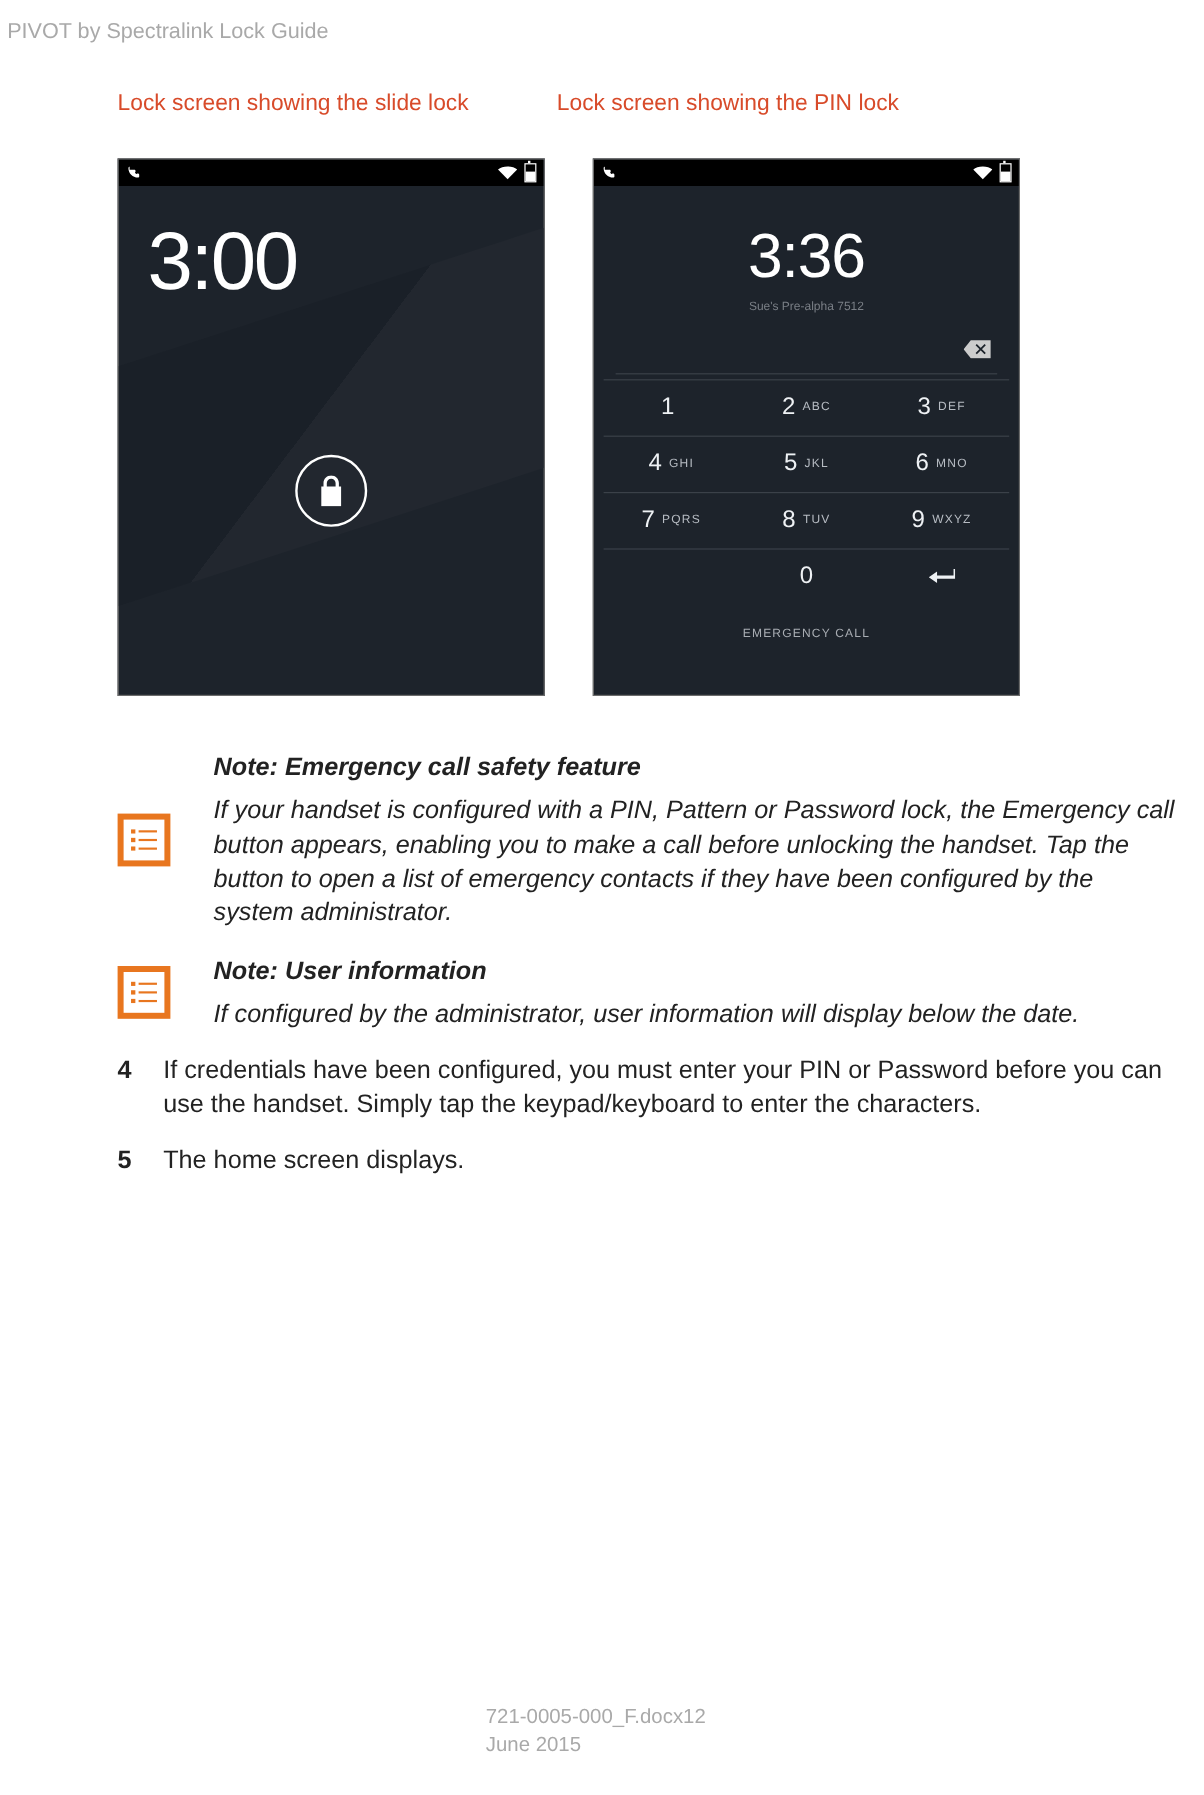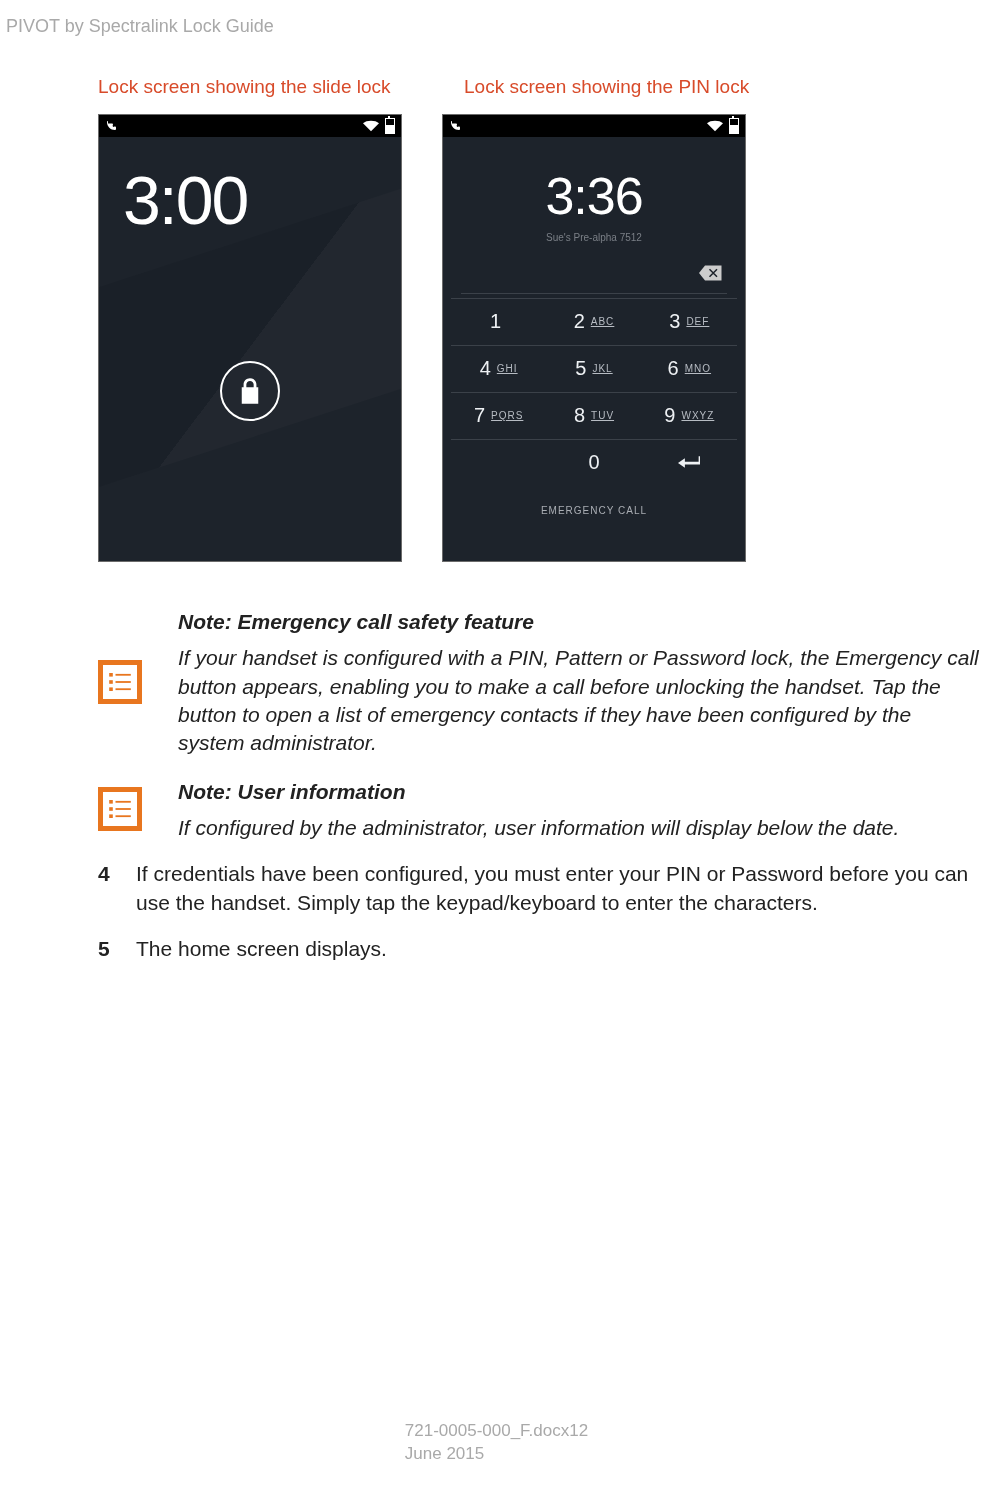--- a/index.html
+++ b/index.html
@@ -23,34 +23,34 @@
     padding-left: 6px;
     margin-bottom: 36px;
   }
   .content {
     margin-left: 98px;
     margin-right: 24px;
   }
   .caption-row {
     display: flex;
     gap: 70px;
-    margin-bottom: 14px;
+    margin-bottom: 32px;
   }
   .caption {
     color: #d84b2a;
     font-size: 19px;
     width: 296px;
   }
   .shots {
     display: flex;
     gap: 40px;
     margin-bottom: 44px;
   }
   .phone {
-    width: 304px;
+    width: 356px;
     height: 448px;
     background: #1d232b;
     position: relative;
     border: 1px solid #6b6b6b;
     box-sizing: border-box;
     overflow: hidden;
   }
   .statusbar {
     height: 22px;
     background: #000;
@@ -150,21 +150,21 @@
   .key {
     flex: 1;
     height: 46px;
     display: flex;
     align-items: center;
     justify-content: center;
     color: #eef1f4;
     gap: 6px;
   }
   .knum { font-size: 20px; font-weight: 300; }
-  .klet { font-size: 10px; color: #b7bcc3; letter-spacing: 1px; text-decoration: underline; }
+  .klet { font-size: 10px; color: #b7bcc3; letter-spacing: 1px; }
   .enter-arrow {
     width: 22px; height: 14px;
   }
   .emergency {
     text-align: center;
     color: #a9adb3;
     font-size: 10px;
     letter-spacing: 1px;
     margin: 18px 0 20px 0;
   }

